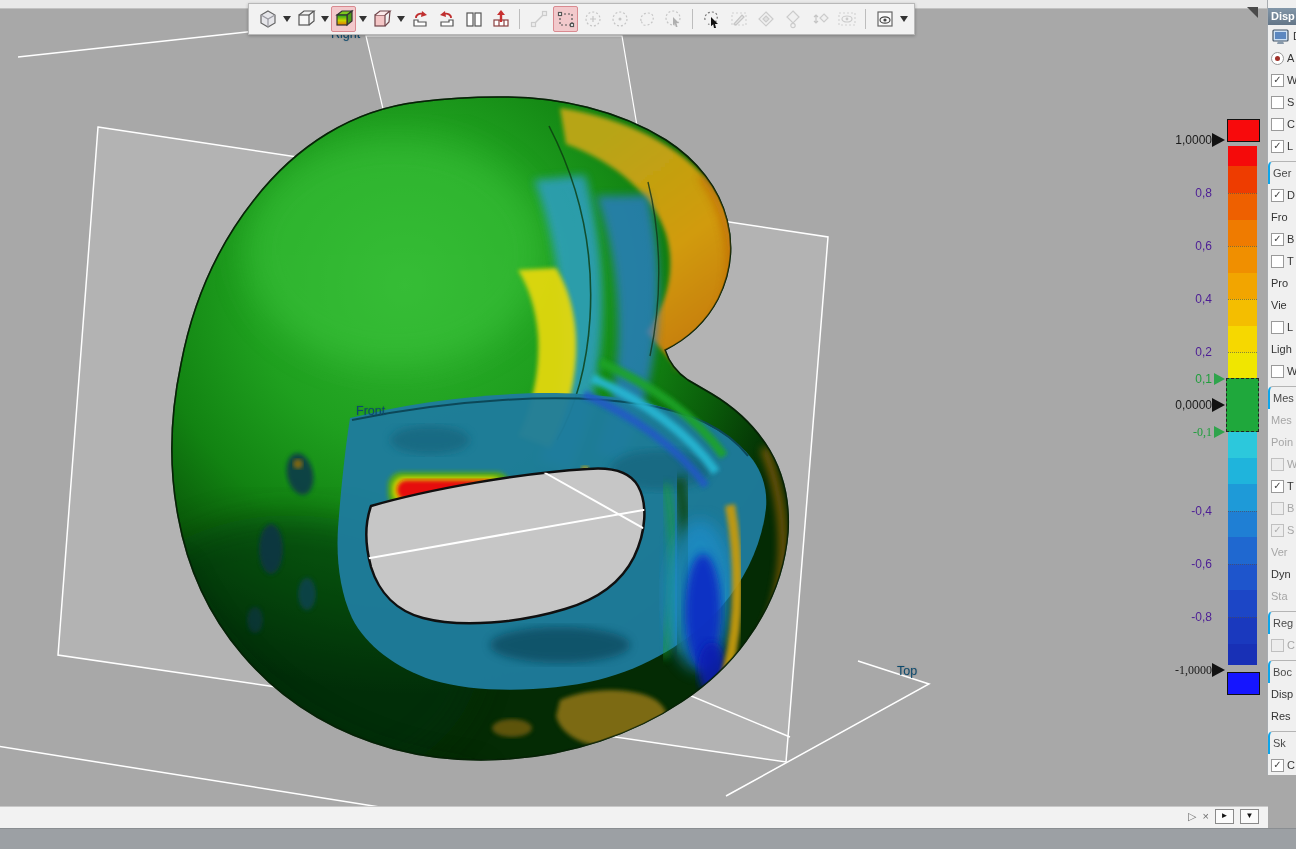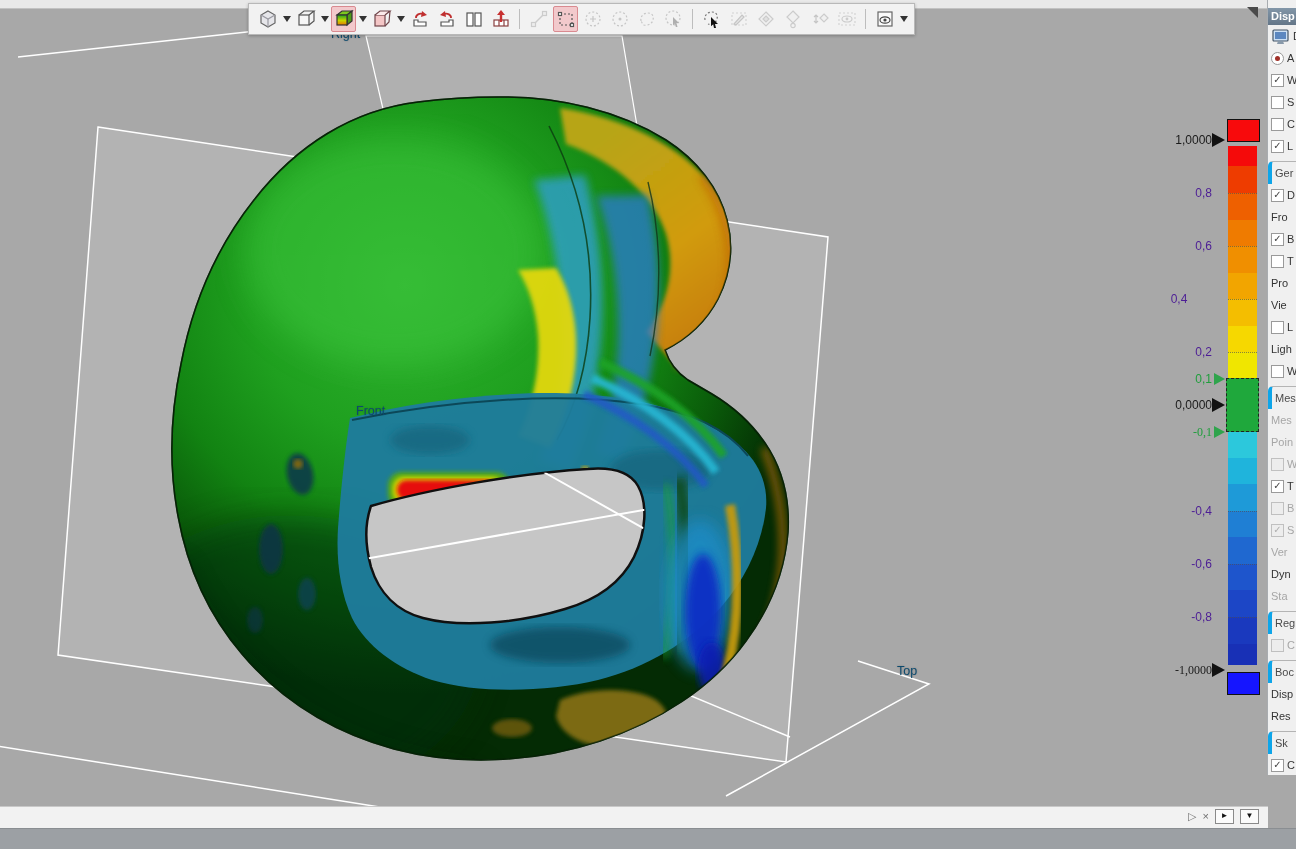--- a/index.html
+++ b/index.html
@@ -39,21 +39,21 @@
             border-left:11px solid #2FA44C;}
   .scale-dots{border-top:1px dotted rgba(80,80,80,.65);height:0;}
   
   #panel{position:absolute;right:0;top:0;width:28px;height:775px;background:#F0F0F0;
          border-left:1px solid #A8ACB0;z-index:6;overflow:hidden;}
   .p-header{margin-top:8px;height:17px;line-height:17px;background:linear-gradient(#8296A8,#647688);
             color:#FFF;font-size:11px;font-weight:bold;padding-left:3px;white-space:nowrap;}
   .p-row{height:22px;display:flex;align-items:center;padding-left:3px;font-size:11px;color:#333;
          white-space:nowrap;overflow:hidden;}
   .p-row.dis{color:#A6A6A6;}
-  .p-group{height:22px;margin-top:4px;border-top:1px solid #B4B4B4;border-left:4px solid #0ea5e9;
+  .p-group{height:22px;margin-top:4px;border-top:1px solid #B4B4B4;border-left:2px solid #0ea5e9;
            border-top-left-radius:5px;display:flex;align-items:center;padding-left:3px;
            font-size:11px;color:#4A4A4A;white-space:nowrap;}
   .cbx{flex:0 0 11px;width:11px;height:11px;background:#FFF;border:1px solid #9A9A9A;margin-right:3px;
        font-size:10px;line-height:10px;text-align:center;color:#444;}
   .cbx.dis{background:#EDEDED;border-color:#C0C0C0;color:#AFAFAF;}
   .rdo{flex:0 0 11px;width:11px;height:11px;border-radius:50%;background:#FFF;border:1px solid #9A9A9A;
        margin-right:3px;position:relative;}
   .rdo::after{content:"";position:absolute;left:3px;top:3px;width:5px;height:5px;border-radius:50%;
               background:#A03028;}
   
@@ -369,21 +369,21 @@
       <div class="scale-el scale-dots" style="left: 1228px; top: 299px; width: 29px;"></div>
       <div class="scale-el scale-dots" style="left: 1228px; top: 352px; width: 29px;"></div>
       <div class="scale-el scale-dots" style="left: 1228px; top: 511px; width: 29px;"></div>
       <div class="scale-el scale-dots" style="left: 1228px; top: 564px; width: 29px;"></div>
       <div class="scale-el scale-dots" style="left: 1228px; top: 617px; width: 29px;"></div>
       <div class="scale-el " style="left: 1226px; top: 378px; width: 33px; height: 54px; background: rgb(31, 168, 60); border: 1.5px dashed rgb(34, 34, 34); box-sizing: border-box;"></div>
       <div class="scale-el scale-label lbl-major" style="left: 1146px; top: 132px;">1,0000</div>
       <div class="scale-el mk-black" style="left: 1212px; top: 133px;"></div>
       <div class="scale-el scale-label lbl-minor" style="left: 1146px; top: 185px;">0,8</div>
       <div class="scale-el scale-label lbl-minor" style="left: 1146px; top: 238px;">0,6</div>
-      <div class="scale-el scale-label lbl-minor" style="left: 1146px; top: 291px; text-align: center;">0,4</div>
+      <div class="scale-el scale-label lbl-minor" style="left: 1146px; top: 291px;">0,4</div>
       <div class="scale-el scale-label lbl-minor" style="left: 1146px; top: 344px;">0,2</div>
       <div class="scale-el scale-label lbl-green" style="left: 1146px; top: 371px;">0,1</div>
       <div class="scale-el mk-green" style="left: 1214px; top: 373px;"></div>
       <div class="scale-el scale-label lbl-major" style="left: 1146px; top: 397px;">0,0000</div>
       <div class="scale-el mk-black" style="left: 1212px; top: 398px;"></div>
       <div class="scale-el scale-label lbl-green" style="left: 1146px; top: 424px; font-family: Liberation Serif, serif;">-0,1</div>
       <div class="scale-el mk-green" style="left: 1214px; top: 426px;"></div>
       <div class="scale-el scale-label lbl-minor" style="left: 1146px; top: 503px;">-0,4</div>
       <div class="scale-el scale-label lbl-minor" style="left: 1146px; top: 556px;">-0,6</div>
       <div class="scale-el scale-label lbl-minor" style="left: 1146px; top: 609px;">-0,8</div>

